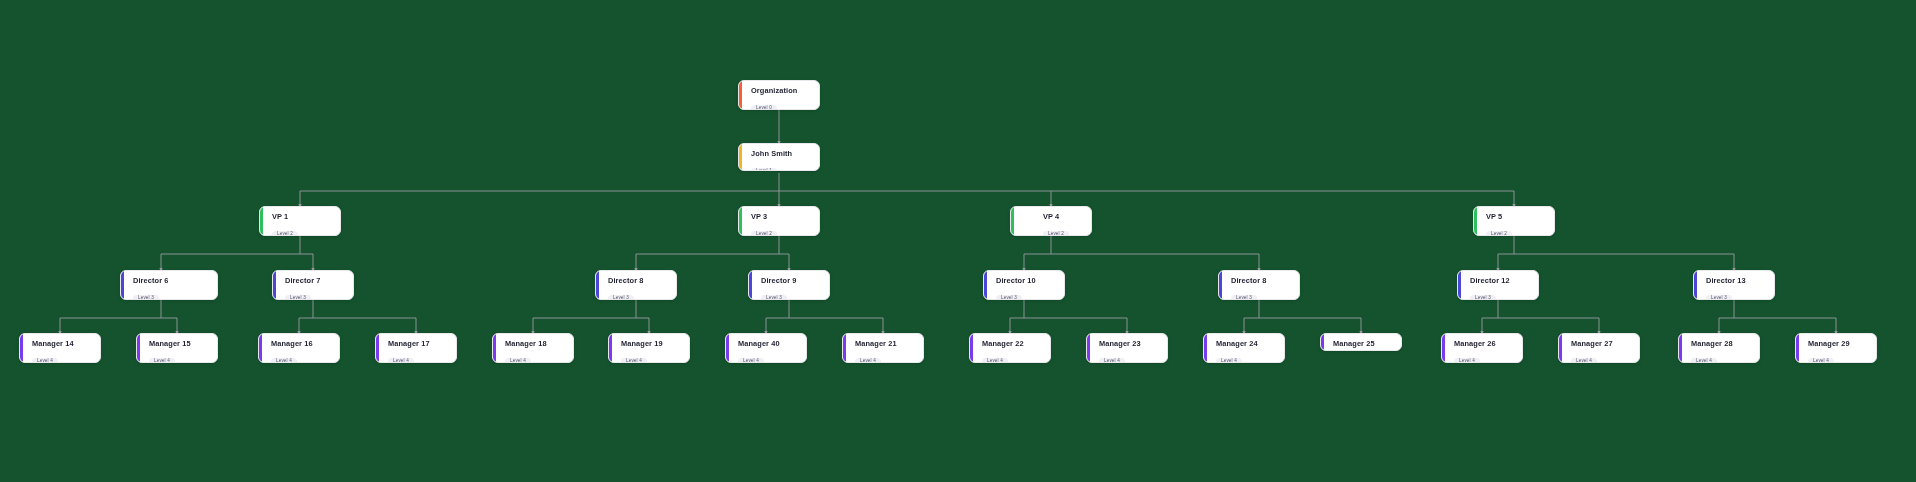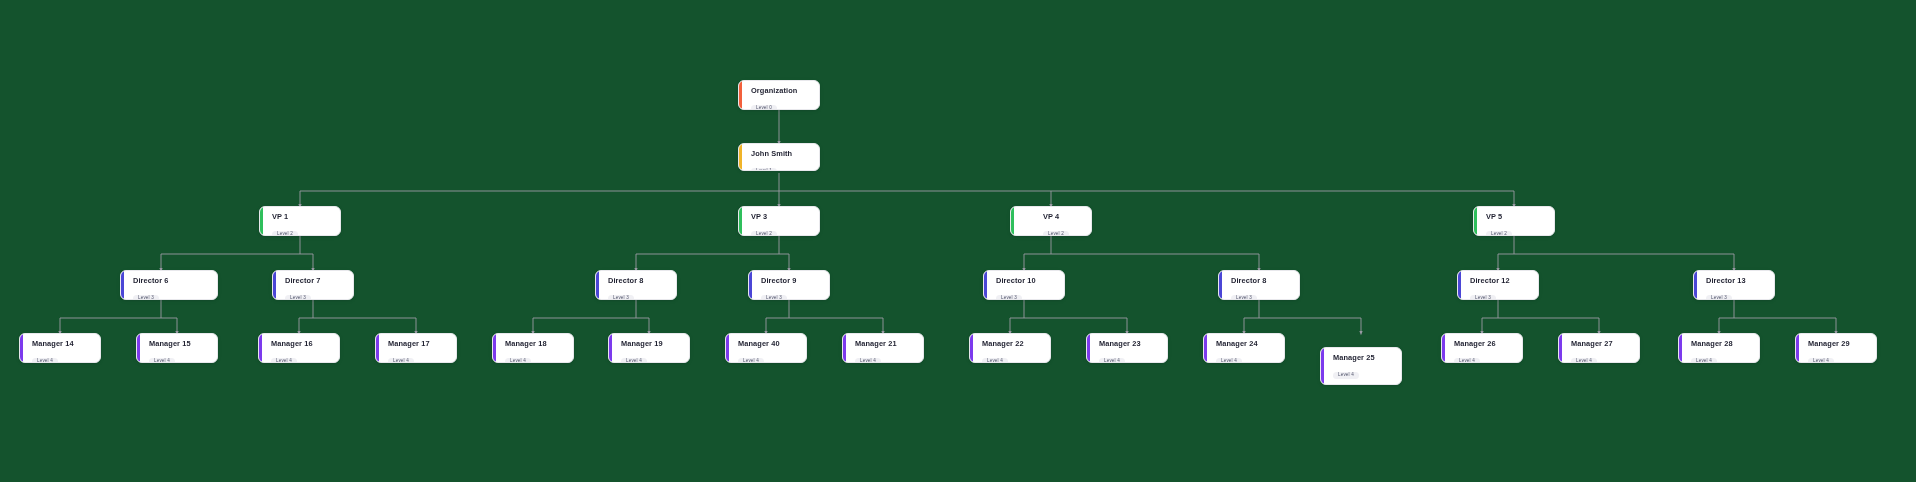--- a/index.html
+++ b/index.html
@@ -237,21 +237,21 @@
         <div class="node-body"><div class="node-title">Manager 22</div><span class="node-badge">Level 4</span></div>
       </div>
       <div class="org-node" style="left: 1086px; top: 333px; width: 82px; height: 30px;">
         <span class="accent" style="background: rgb(124, 58, 237);"></span>
         <div class="node-body"><div class="node-title">Manager 23</div><span class="node-badge">Level 4</span></div>
       </div>
       <div class="org-node" style="left: 1203px; top: 333px; width: 82px; height: 30px;">
         <span class="accent" style="background: rgb(124, 58, 237);"></span>
         <div class="node-body"><div class="node-title">Manager 24</div><span class="node-badge">Level 4</span></div>
       </div>
-      <div class="org-node" style="left: 1320px; top: 347px; width: 82px; height: 38px;">
+      <div class="org-node" style="left: 1320px; top: 333px; width: 82px; height: 18px;">
         <span class="accent" style="background: rgb(124, 58, 237);"></span>
         <div class="node-body"><div class="node-title">Manager 25</div><span class="node-badge">Level 4</span></div>
       </div>
       <div class="org-node" style="left: 1441px; top: 333px; width: 82px; height: 30px;">
         <span class="accent" style="background: rgb(124, 58, 237);"></span>
         <div class="node-body"><div class="node-title">Manager 26</div><span class="node-badge">Level 4</span></div>
       </div>
       <div class="org-node" style="left: 1558px; top: 333px; width: 82px; height: 30px;">
         <span class="accent" style="background: rgb(124, 58, 237);"></span>
         <div class="node-body"><div class="node-title">Manager 27</div><span class="node-badge">Level 4</span></div>

